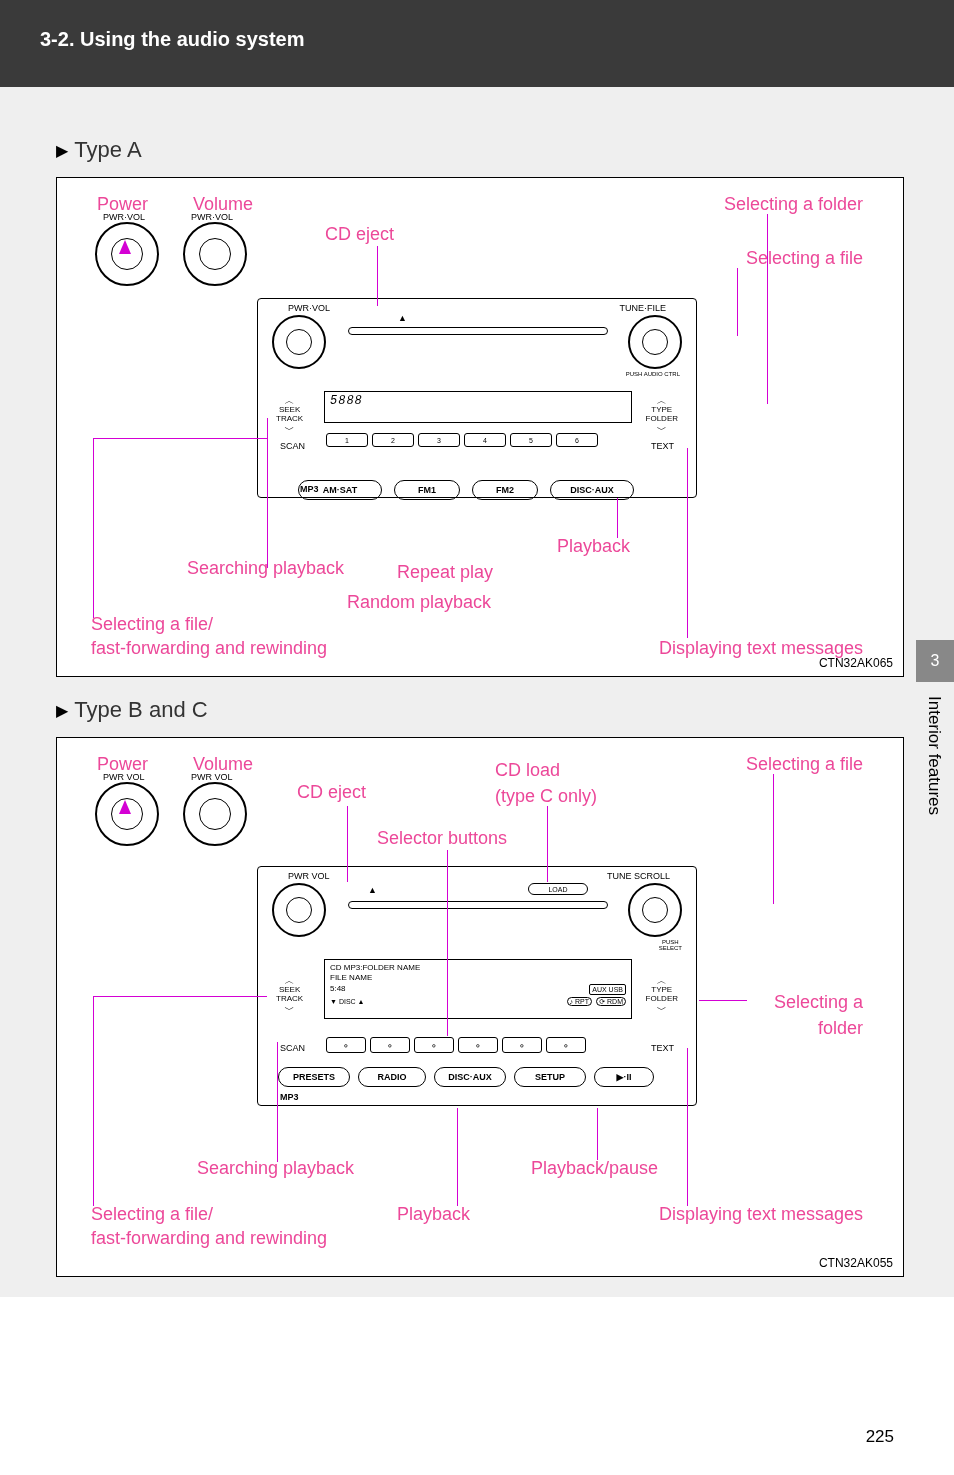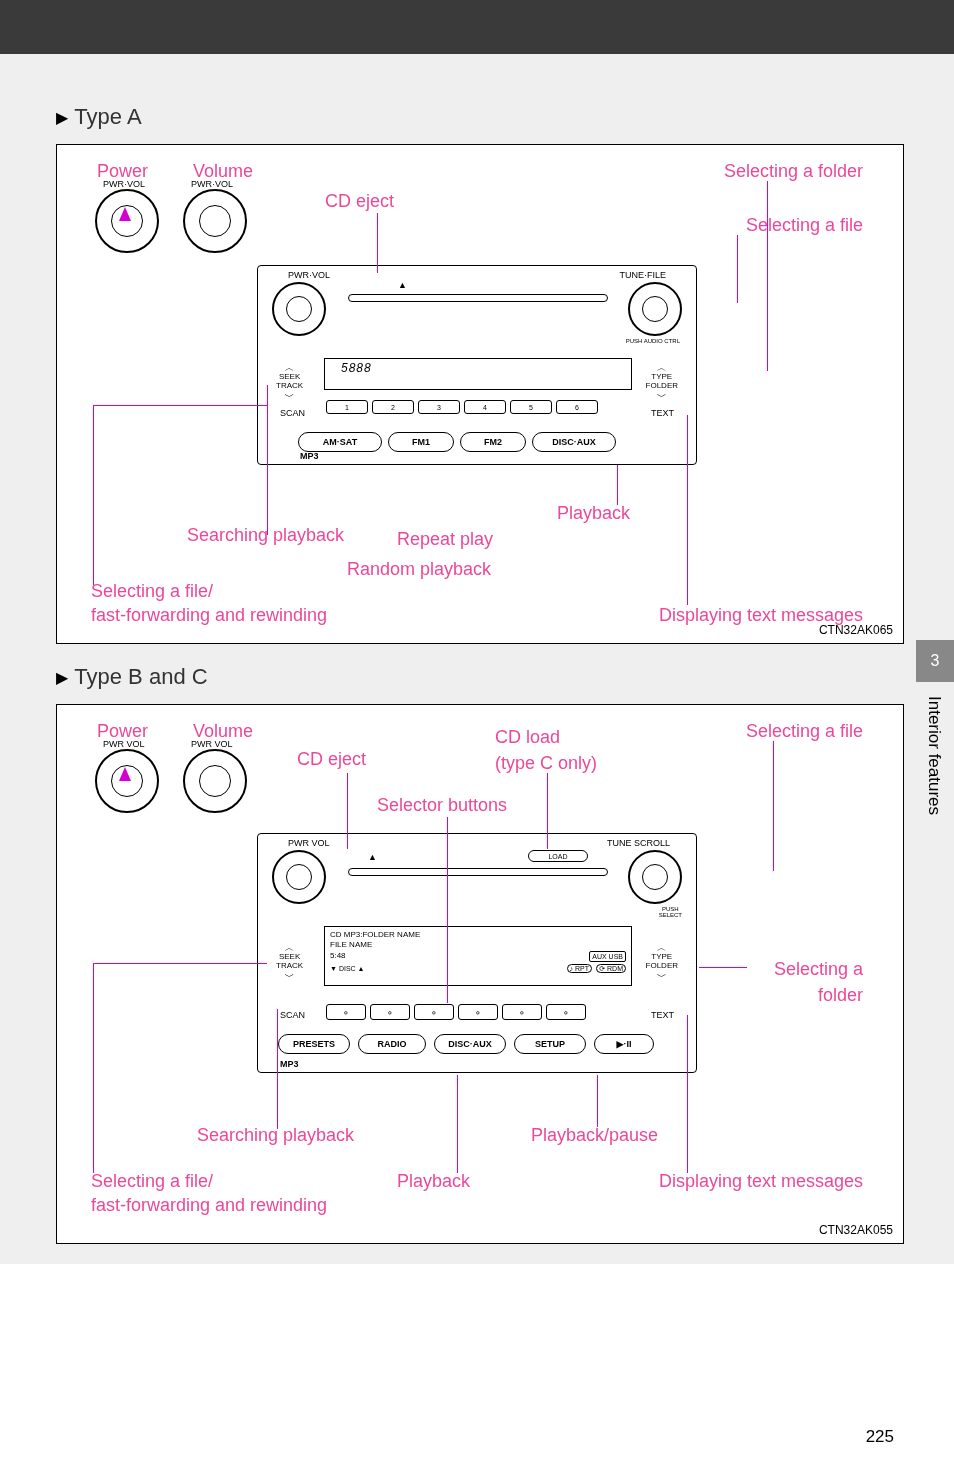--- a/index.html
+++ b/index.html
@@ -218,20 +218,21 @@
     border:1px solid #000;
     border-radius: 6px;
     font-size:7px;
     display:flex;align-items:center;justify-content:center;
   }
 </style>
 </head>
 <body>
 
 <div class="header">
+  <div class="section-label">3-2. Using the audio system</div>
 </div>
 
 <div class="content">
 
   <div class="type-heading">
     <span class="tri">▶</span>
     <span>Type A</span>
   </div>
 
   <div class="diagram-box diagram-a">
@@ -264,36 +265,36 @@
         <div class="arrow">﹀</div>
       </div>
       <div class="seek-block" style="right:18px;top:96px">
         <div class="arrow">︿</div>
         <div style="white-space:pre">TYPE
 FOLDER</div>
         <div class="arrow">﹀</div>
       </div>
 
       <div class="display-panel" style="left:66px;top:92px;width:308px;height:32px">
-        <span style="font-family:Liberation Sans, sans-serif;font-style:italic;font-size:12px;letter-spacing:1px;margin-left:14px">5888</span>
+        <span style="font-family:Liberation Mono, monospace;font-style:italic;font-size:12px;letter-spacing:1px;margin-left:3px">5888</span>
       </div>
 
       <span class="small-text" style="left:22px;top:142px;font-size:9px">SCAN</span>
       <span class="small-text" style="right:22px;top:142px;font-size:9px">TEXT</span>
 
       <div class="btn-row" style="left:68px;top:134px">
         <div class="tiny-btn">1</div>
         <div class="tiny-btn">2</div>
         <div class="tiny-btn">3</div>
         <div class="tiny-btn">4</div>
         <div class="tiny-btn">5</div>
         <div class="tiny-btn">6</div>
       </div>
 
-      <div class="btn-row" style="left:40px;top:166px;gap:6px">
+      <div class="btn-row" style="left:40px;top:181px;gap:12px">
         <div class="wide-btn">AM·SAT</div>
         <div class="wide-btn" style="width:66px">FM1</div>
         <div class="wide-btn" style="width:66px">FM2</div>
         <div class="wide-btn">DISC·AUX</div>
       </div>
       <span class="small-text" style="left:42px;bottom:3px;font-weight:bold">MP3</span>
     </div>
 
     <span class="lbl" style="left:130px;top:380px">Searching playback</span>
     <span class="lbl" style="left:340px;top:384px">Repeat play</span>

